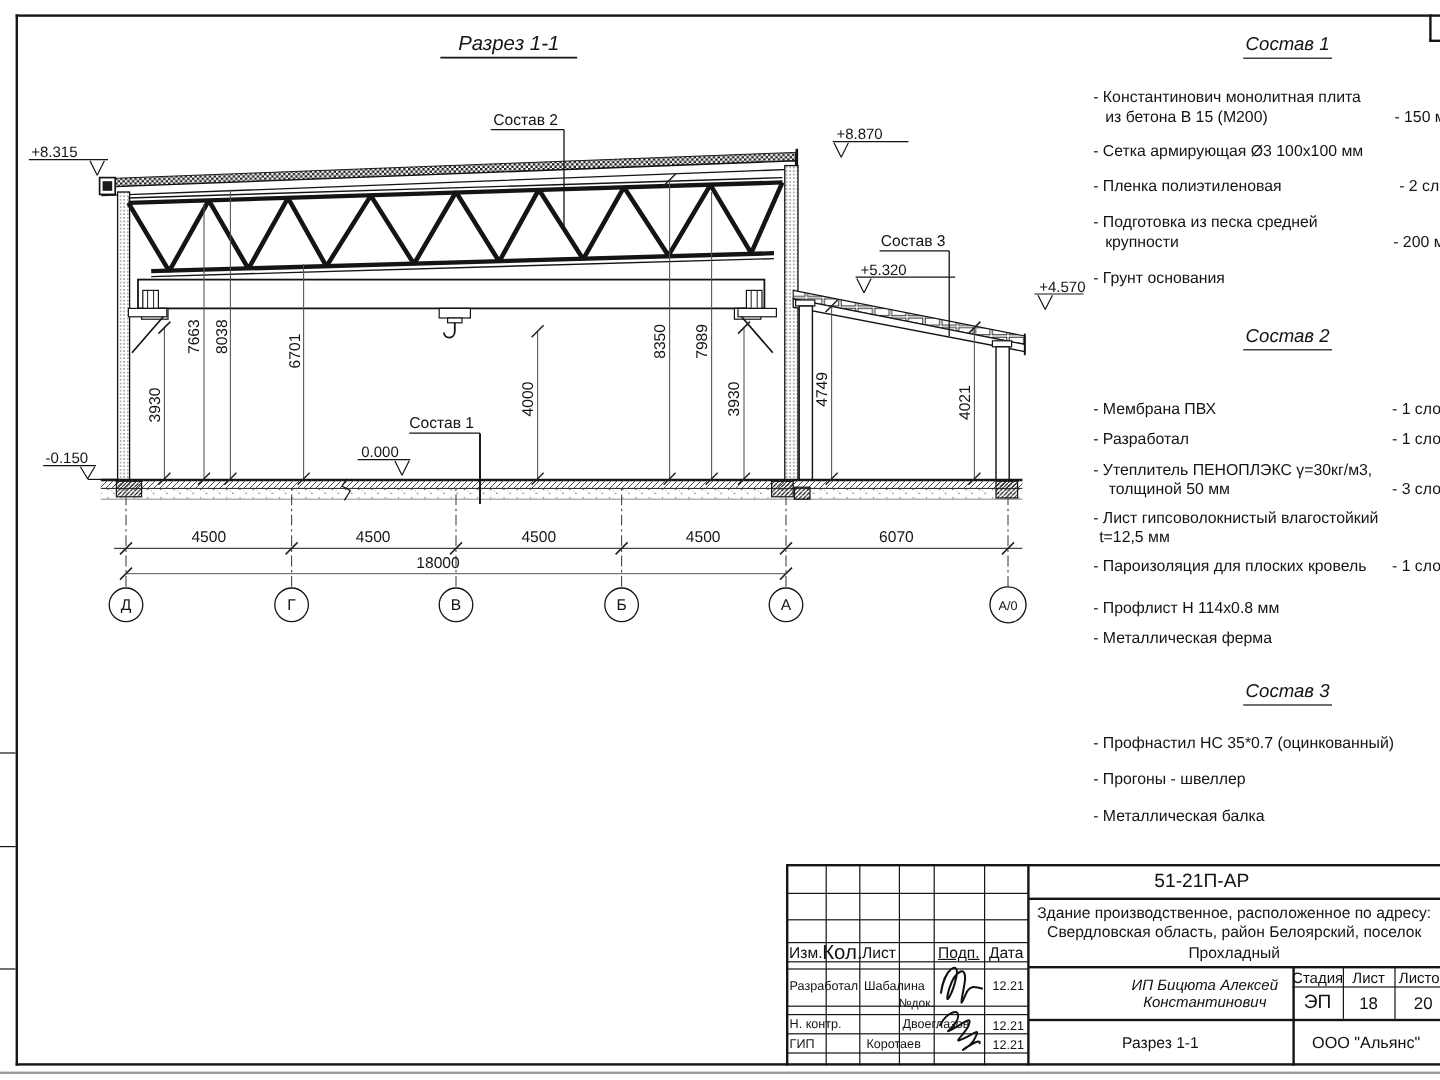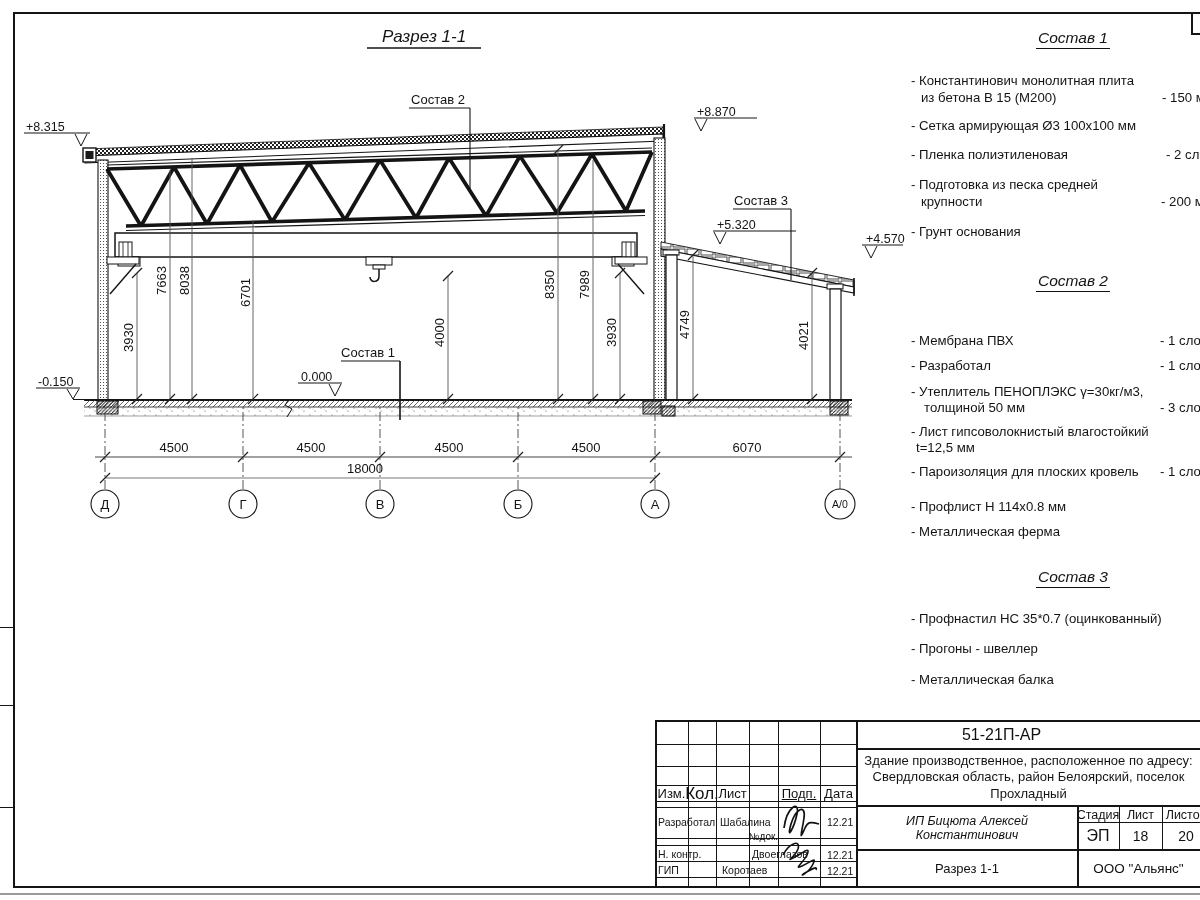--- a/index.html
+++ b/index.html
@@ -316,21 +316,21 @@
 
   <svg style="position:absolute;left:778px;top:798px;" width="44" height="88" viewBox="0 0 44 88">
     <path d="M6,30 C9,8 22,2 19,16 C16,30 8,44 13,26 C18,10 28,6 26,20 C24,34 20,46 27,30 C30,23 34,24 41,26" fill="none" stroke="#111" stroke-width="1.7"></path>
     <path d="M5,57 C11,45 23,41 20,51 C17,59 7,64 15,60 C25,55 33,47 29,57 C25,65 15,72 24,68 C33,64 39,58 35,66 C31,75 19,80 27,75 C35,70 40,68 38,72" fill="none" stroke="#111" stroke-width="1.6"></path>
   </svg>
 
   <div class="tbc" style="left:857px;top:722px;width:289px;height:26px;font-size:16px;">51-21П-АР</div>
   <div class="t" style="left:857px;top:753px;width:343px;text-align:center;font-size:13px;">Здание производственное, расположенное по адресу:</div>
   <div class="t" style="left:857px;top:769px;width:343px;text-align:center;font-size:13px;">Свердловская область, район Белоярский, поселок</div>
   <div class="t" style="left:857px;top:786px;width:343px;text-align:center;font-size:13px;">Прохладный</div>
-  <div class="tbc" style="left:859px;top:806px;width:216px;height:43px;font-size:12.5px;font-style:italic;">ИП Бицюта Алексей Константинович</div>
+  <div class="tbc" style="left:859px;top:806px;width:216px;height:43px;font-size:12.5px;font-style:italic;padding-left:37px;">ИП Бицюта Алексей Константинович</div>
   <div class="tbc" style="left:1077px;top:807px;width:42px;height:15px;font-size:12.5px;">Стадия</div>
   <div class="tbc" style="left:1119px;top:807px;width:43px;height:15px;font-size:12.5px;">Лист</div>
   <div class="tbc" style="left:1162px;top:807px;width:48px;height:15px;font-size:12.5px;">Листов</div>
   <div class="tbc" style="left:1077px;top:824px;width:42px;height:24px;font-size:16px;">ЭП</div>
   <div class="tbc" style="left:1119px;top:824px;width:43px;height:24px;font-size:14px;">18</div>
   <div class="tbc" style="left:1162px;top:824px;width:48px;height:24px;font-size:14px;">20</div>
   <div class="tbc" style="left:857px;top:850px;width:220px;height:37px;font-size:13px;">Разрез 1-1</div>
   <div class="tbc" style="left:1077px;top:850px;width:123px;height:37px;font-size:13.5px;">ООО "Альянс"</div>
 </div>
 

